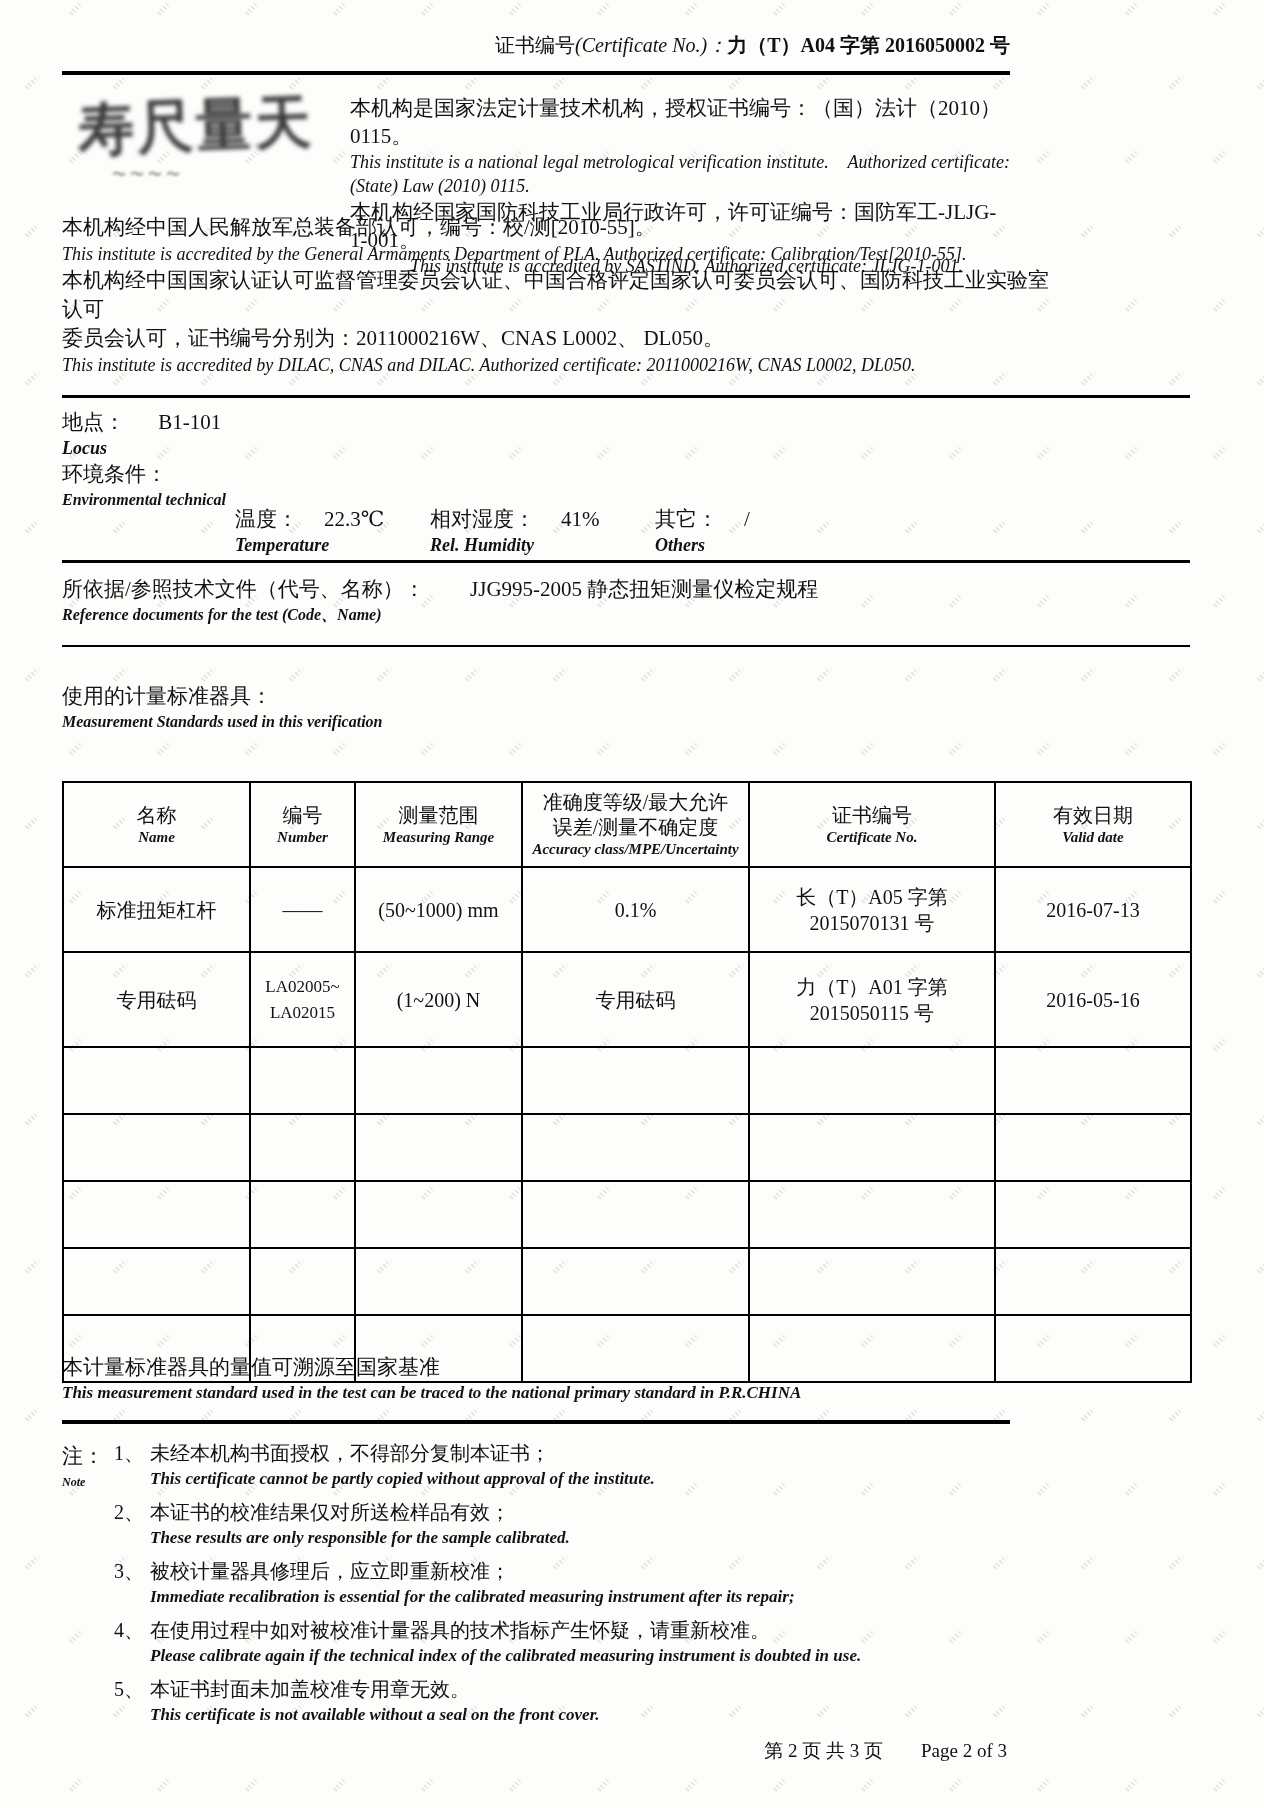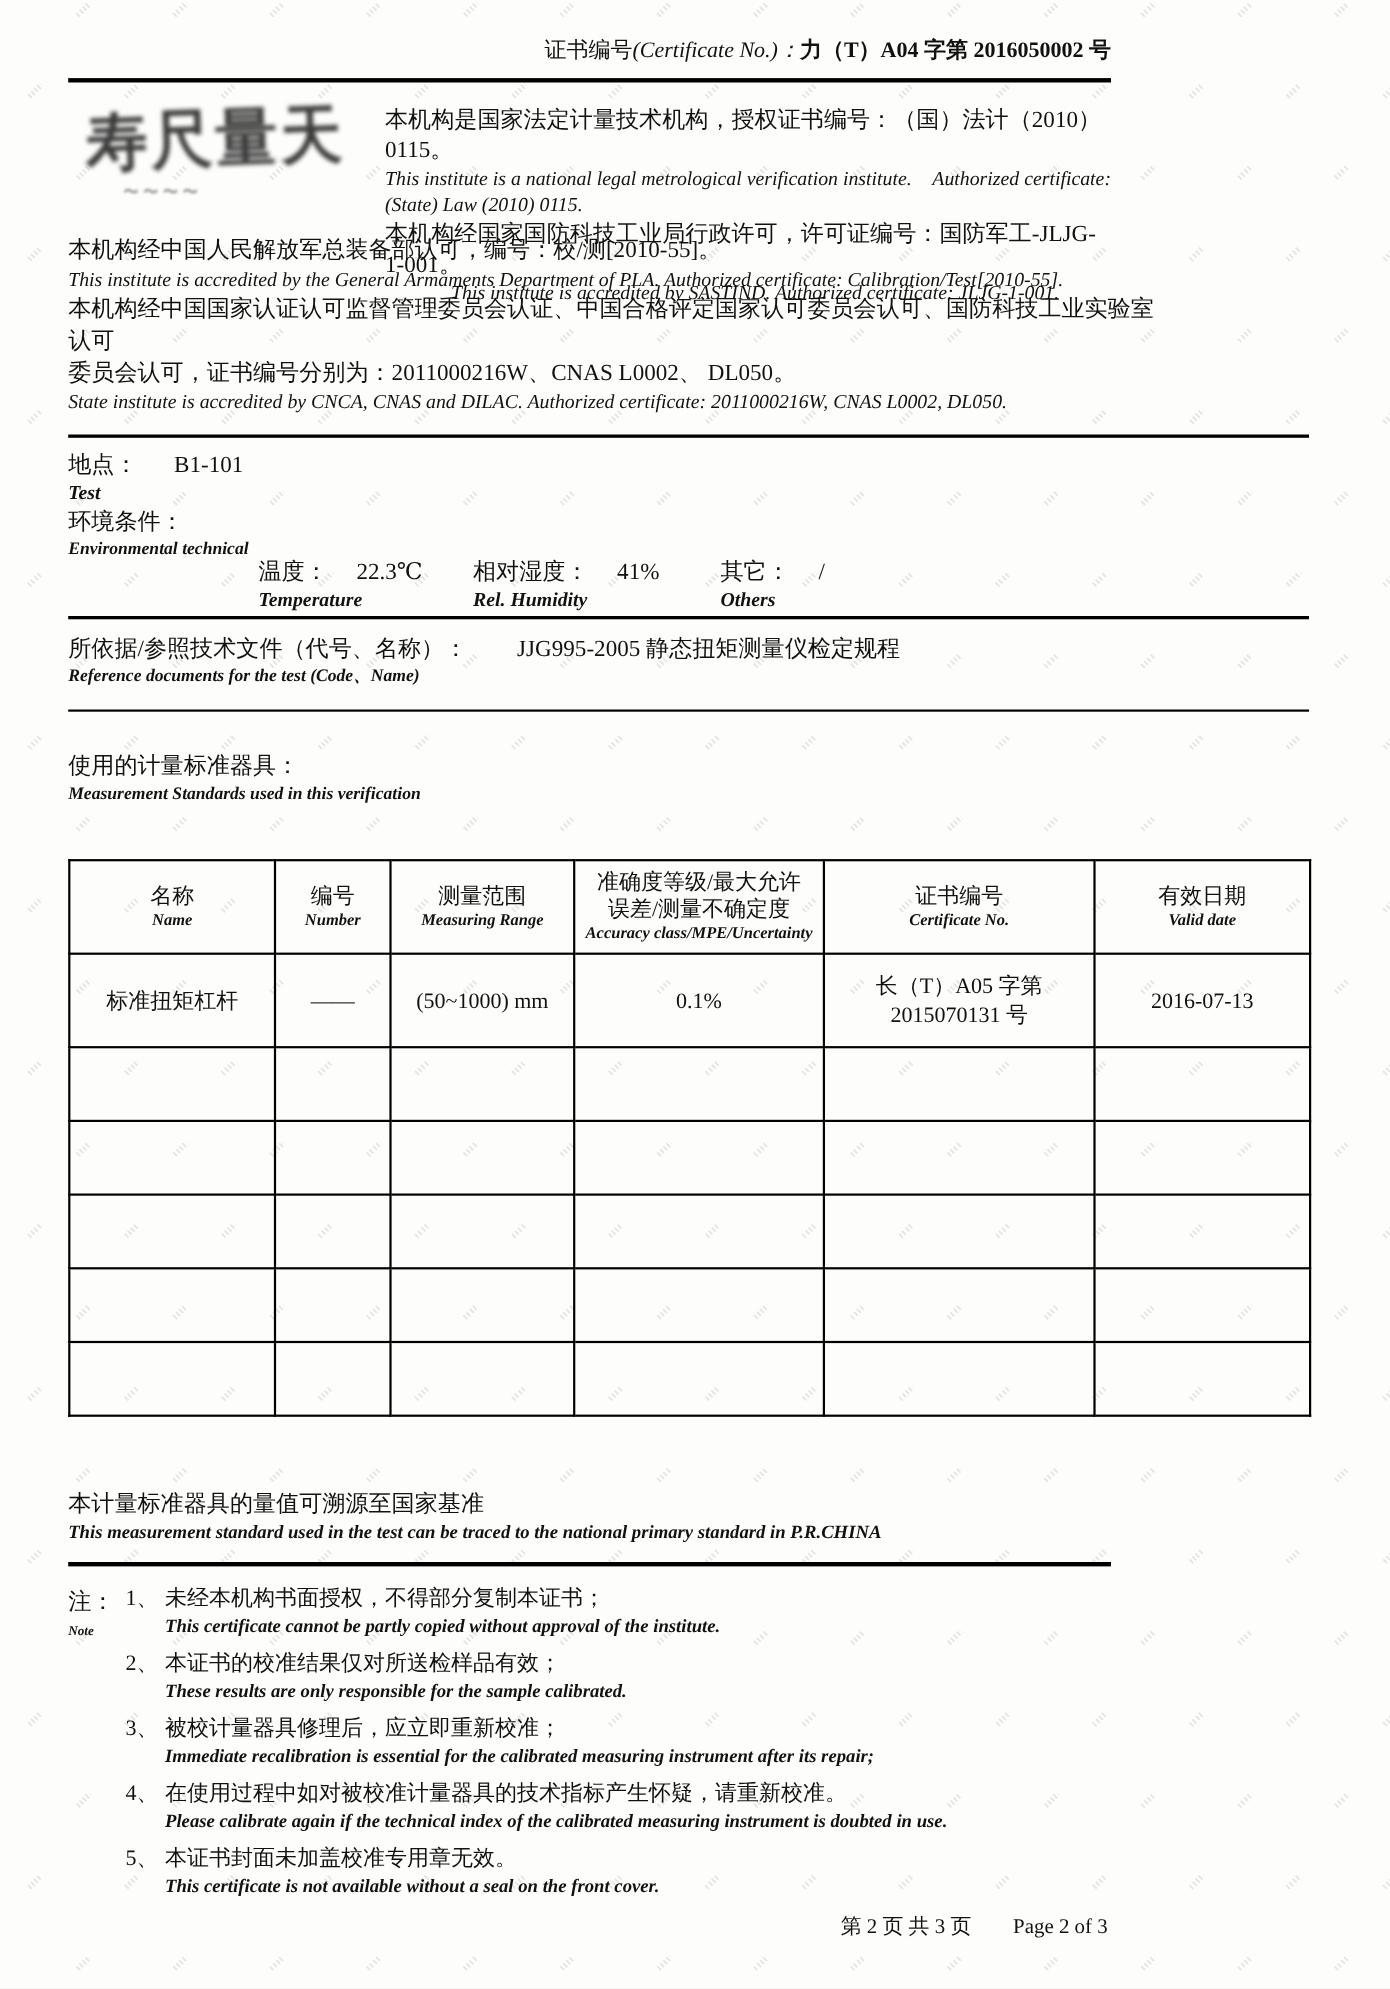--- a/index.html
+++ b/index.html
@@ -447,31 +447,31 @@
     <div class="en">(State) Law (2010) 0115.</div>
     <div class="zh">本机构经国家国防科技工业局行政许可，许可证编号：国防军工-JLJG-1-001。</div>
     <div class="en indent-more">This institute is accredited by SASTIND. Authorized certificate: JLJG-1-001.</div>
   </div>
 
   <div class="abs intro-full">
     <div class="zh">本机构经中国人民解放军总装备部认可，编号：校/测[2010-55]。</div>
     <div class="en">This institute is accredited by the General Armaments Department of PLA. Authorized certificate: Calibration/Test[2010-55].</div>
     <div class="zh">本机构经中国国家认证认可监督管理委员会认证、中国合格评定国家认可委员会认可、国防科技工业实验室认可</div>
     <div class="zh">委员会认可，证书编号分别为：2011000216W、CNAS L0002、 DL050。</div>
-    <div class="en">State institute is accredited by CNCA, CNAS and DILAC. Authorized certificate: 2011000216W, CNAS L0002, DL050.</div>
+    <div class="en">This institute is accredited by DILAC, CNAS and DILAC. Authorized certificate: 2011000216W, CNAS L0002, DL050.</div>
   </div>
 
   <div class="rule" style="top:395px;left:62px;width:1128px;height:3px;"></div>
 
   <div class="abs locus-block">
     <div class="zh">
       <span>地点：</span>
       <span style="margin-left:28px;">B1-101</span>
     </div>
-    <div class="en b">Test</div>
+    <div class="en b">Locus</div>
     <div class="zh">环境条件：</div>
     <div class="en b" style="font-size:16px;">Environmental technical</div>
   </div>
 
   <div class="abs env-group" style="top:505px;left:235px;">
     <div class="zh"><span>温度：</span><span class="val">22.3℃</span></div>
     <div class="en b">Temperature</div>
   </div>
   <div class="abs env-group" style="top:505px;left:430px;">
     <div class="zh"><span>相对湿度：</span><span class="val">41%</span></div>
@@ -520,20 +520,30 @@
     </tr>
     <tr class="r1">
       <td>标准扭矩杠杆</td>
       <td>——</td>
       <td>(50~1000) mm</td>
       <td>0.1%</td>
       <td>长（T）A05 字第
 2015070131 号</td>
       <td>2016-07-13</td>
     </tr>
+    <tr class="r2">
+      <td>专用砝码</td>
+      <td style="font-size:17px;">LA02005~
+LA02015</td>
+      <td>(1~200) N</td>
+      <td>专用砝码</td>
+      <td>力（T）A01 字第
+2015050115 号</td>
+      <td>2016-05-16</td>
+    </tr>
     <tr class="emp">
           <td></td>
           <td></td>
           <td></td>
           <td></td>
           <td></td>
           <td></td>
         </tr>
     <tr class="emp">
           <td></td>

